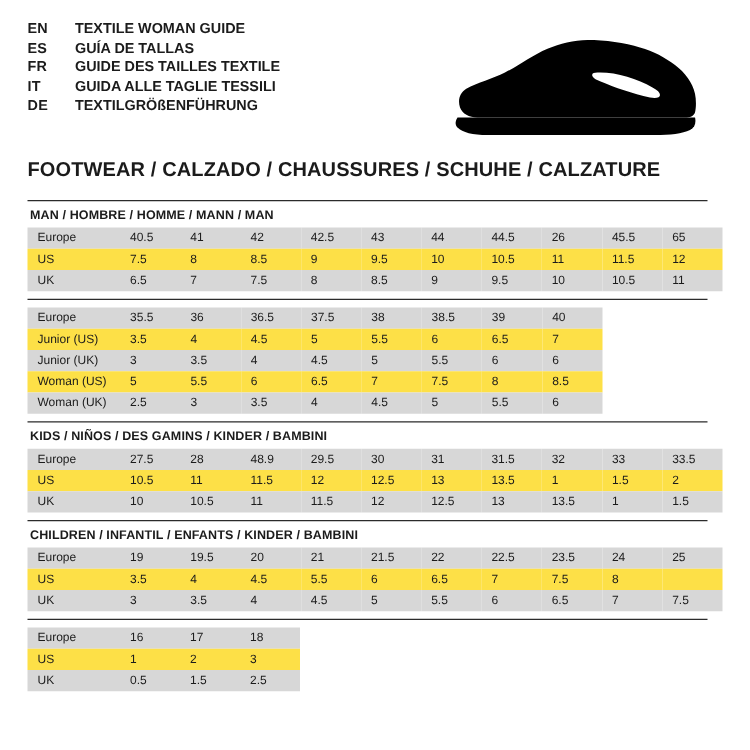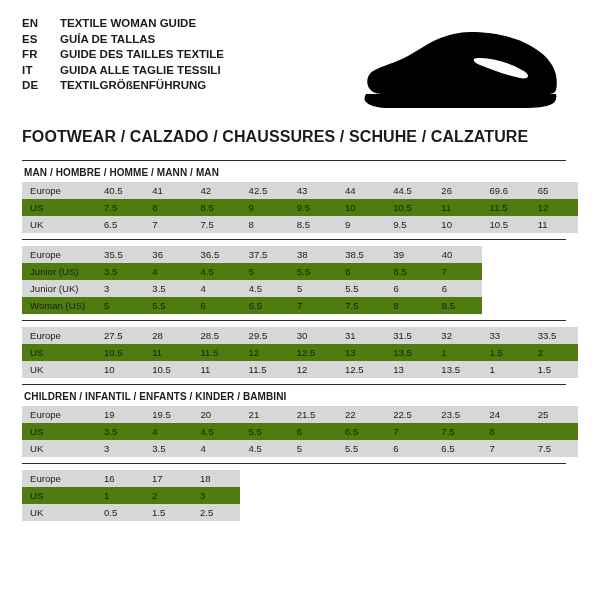--- a/index.html
+++ b/index.html
@@ -69,21 +69,21 @@
   table.sizes td {
     font-size: 9.6px;
     line-height: 11px;
     height: 17px;
     padding: 2px 0 2px 8px;
     color: #1b1b1b;
     white-space: nowrap;
     border: none;
   }
   table.sizes tr.shaded td { background: #d7d7d7; }
-  table.sizes tr.plain td { background: #4d7c0f; margin-left: 36px; }
+  table.sizes tr.plain td { background: #fde047; margin-left: 36px; }
   td.rowlabel { width: 74px; }
 
   .sep {
     height: 1px;
     background: #2b2b2b;
     margin: 6px 0 6px 0;
   }
   .sep.first { margin-top: 14px; }
 </style>
 </head>
@@ -145,21 +145,21 @@
         <tr class="shaded">
           <td class="rowlabel">Europe</td>
           <td>40.5</td>
           <td>41</td>
           <td>42</td>
           <td>42.5</td>
           <td>43</td>
           <td>44</td>
           <td>44.5</td>
           <td>26</td>
-          <td>69.6</td>
+          <td>45.5</td>
           <td>65</td>
         </tr>
         <tr class="plain">
           <td class="rowlabel">US</td>
           <td>7.5</td>
           <td>8</td>
           <td>8.5</td>
           <td>9</td>
           <td>9.5</td>
           <td>10</td>
@@ -230,37 +230,49 @@
           <td class="rowlabel">Woman (US)</td>
           <td>5</td>
           <td>5.5</td>
           <td>6</td>
           <td>6.5</td>
           <td>7</td>
           <td>7.5</td>
           <td>8</td>
           <td>8.5</td>
         </tr>
+        <tr class="shaded">
+          <td class="rowlabel">Woman (UK)</td>
+          <td>2.5</td>
+          <td>3</td>
+          <td>3.5</td>
+          <td>4</td>
+          <td>4.5</td>
+          <td>5</td>
+          <td>5.5</td>
+          <td>6</td>
+        </tr>
       </tbody>
     </table>
   </div>
 
   <div class="sep"></div>
   <div class="block">
+    <div class="block-title">KIDS / NIÑOS / DES GAMINS / KINDER / BAMBINI</div>
     <table class="sizes" style="width:556px">
       <colgroup>
           <col style="width:74px">
           <col span="10" style="width:48.2px">
         </colgroup>
       <tbody>
         <tr class="shaded">
           <td class="rowlabel">Europe</td>
           <td>27.5</td>
           <td>28</td>
-          <td>28.5</td>
+          <td>48.9</td>
           <td>29.5</td>
           <td>30</td>
           <td>31</td>
           <td>31.5</td>
           <td>32</td>
           <td>33</td>
           <td>33.5</td>
         </tr>
         <tr class="plain">
           <td class="rowlabel">US</td>

